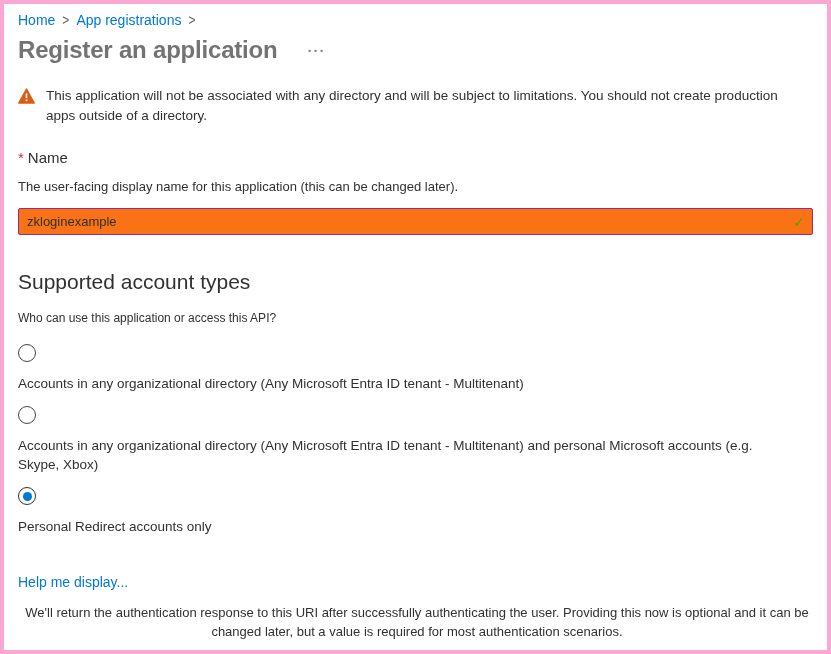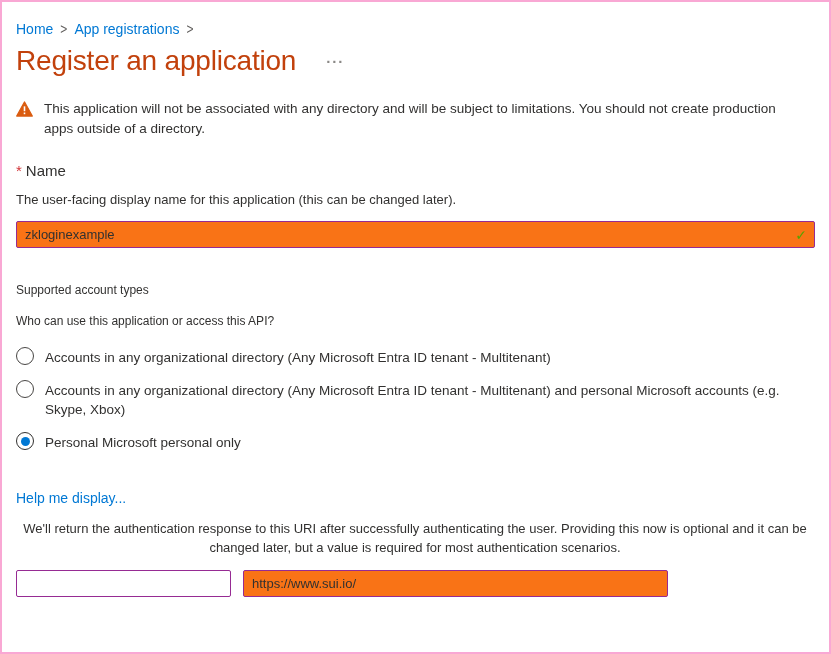--- a/index.html
+++ b/index.html
@@ -1,53 +1,53 @@
 <!DOCTYPE html>
 <html><head>
 <meta charset="utf-8">
 <style>
   * { margin:0; padding:0; box-sizing:border-box; }
   html,body { background:#fff; }
   body { font-family:"Liberation Sans","DejaVu Sans",sans-serif; color:#323130; }
   .page {
     width:831px; height:654px; background:#fff;
-    border:2px solid #f9a8d4; overflow:hidden;
-    padding:12px 14px;
+    border:4px solid #f9a8d4; overflow:hidden;
+    padding:1px 14px;
   }
   
   .breadcrumb { padding-top:7px; font-size:14px; display:flex; align-items:center; gap:7px; }
   .crumb { color:#0078d4; cursor:pointer; }
   .crumb-sep { color:#605e5c; font-size:12px; transform:scaleY(1.15); }
   
   .title-row { margin-top:8px; display:flex; align-items:center; }
-  .page-title { font-size:28px; font-weight:400; color:#c2410c; letter-spacing:-0.2px; }
+  .page-title { font-size:24px; font-weight:700; color:#737373; letter-spacing:-0.2px; }
   .more-dots { margin-left:30px; color:#8a8886; font-size:15px; font-weight:700; letter-spacing:1px; cursor:pointer; }
   
   .warning { margin-top:22px; display:flex; gap:11px; width:792px; }
   .warn-icon { flex:none; margin-top:2px; }
   .warning-text { font-size:13.5px; line-height:20px; color:#323130; }
   
   .name-label { margin-top:23px; font-size:15px; }
   .req { color:#d13438; margin-right:4px; }
   .field-desc { margin-top:13px; font-size:13px; color:#323130; }
   .input-wrap { position:relative; margin-top:14px; }
   .text-input {
     width:100%; height:27px; border:1.5px solid #962b93; border-radius:2px;
     font-family:inherit; font-size:13px; color:#323130; padding:0 26px 0 8px; outline:none; background:#f97316;
   }
   .valid-check {
     position:absolute; right:8px; top:50%; transform:translateY(-52%);
     color:#57a300; font-size:14px; pointer-events:none;
   }
   
-  .section-heading { margin-top:35px; font-size:12px; color:#323130; font-weight:400; }
+  .section-heading { margin-top:35px; font-size:21px; color:#323130; font-weight:400; }
   .question { margin-top:17px; font-size:12px; }
   
   .radio-group { margin-top:19px; }
-  .radio-option { display:flex; gap:11px; margin-bottom:13px; cursor:pointer; align-items:flex-start; }
+  .radio-option { display:flex; gap:11px; margin-bottom:13px; cursor:pointer; align-items:flex-start;flex-direction:column; }
   .radio {
     width:18px; height:18px; border:1px solid #484644; border-radius:50%;
     flex:none; position:relative; background:#fff; margin-top:0px;
   }
   .radio.checked { border-color:#323130; }
   .radio.checked::after { content:""; position:absolute; inset:3.5px; background:#0078d4; border-radius:50%; }
   .radio-label { font-size:13.5px; line-height:19px; max-width:766px; padding-top:1px; }
   
   .help-link { margin-top:25px; font-size:14px; color:#0078d4; cursor:pointer; display:inline-block; }
   
@@ -111,21 +111,21 @@
     <div class="radio-option">
       <span class="radio"></span>
       <span class="radio-label">Accounts in any organizational directory (Any Microsoft Entra ID tenant - Multitenant)</span>
     </div>
     <div class="radio-option">
       <span class="radio"></span>
       <span class="radio-label">Accounts in any organizational directory (Any Microsoft Entra ID tenant - Multitenant) and personal Microsoft accounts (e.g. Skype, Xbox)</span>
     </div>
     <div class="radio-option">
       <span class="radio checked"></span>
-      <span class="radio-label">Personal Microsoft personal only</span>
+      <span class="radio-label">Personal Redirect accounts only</span>
     </div>
   </div>
 
   <span class="help-link">Help me display...</span>
 
   
   <div class="redirect-desc">We'll return the authentication response to this URI after successfully authenticating the user. Providing this now is optional and it can be changed later, but a value is required for most authentication scenarios.</div>
 
   <div class="uri-row">
     <div class="platform-select">

